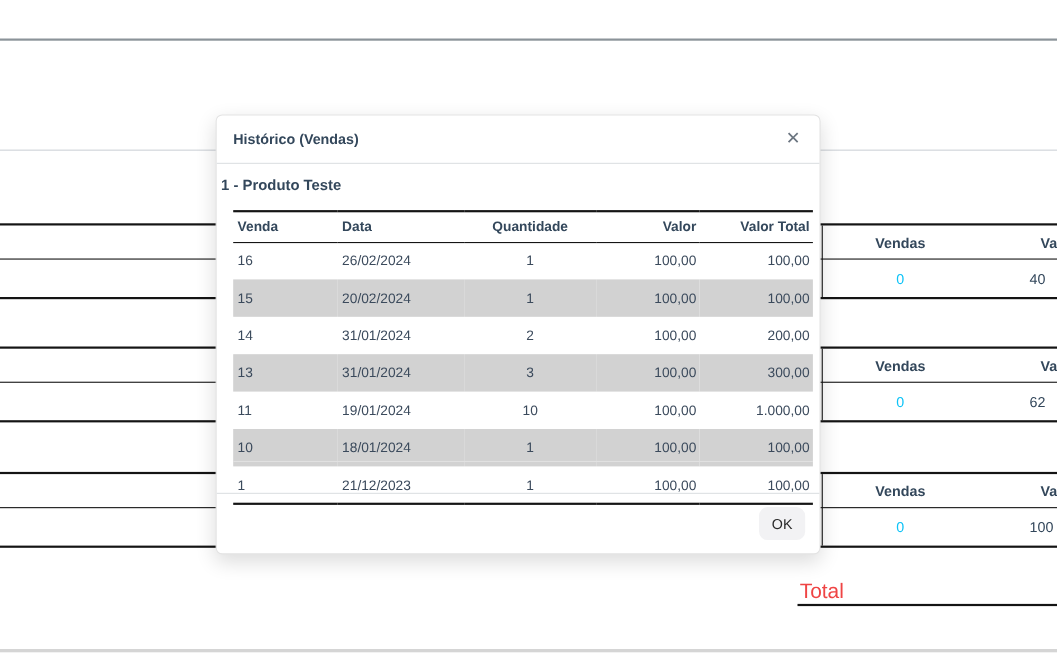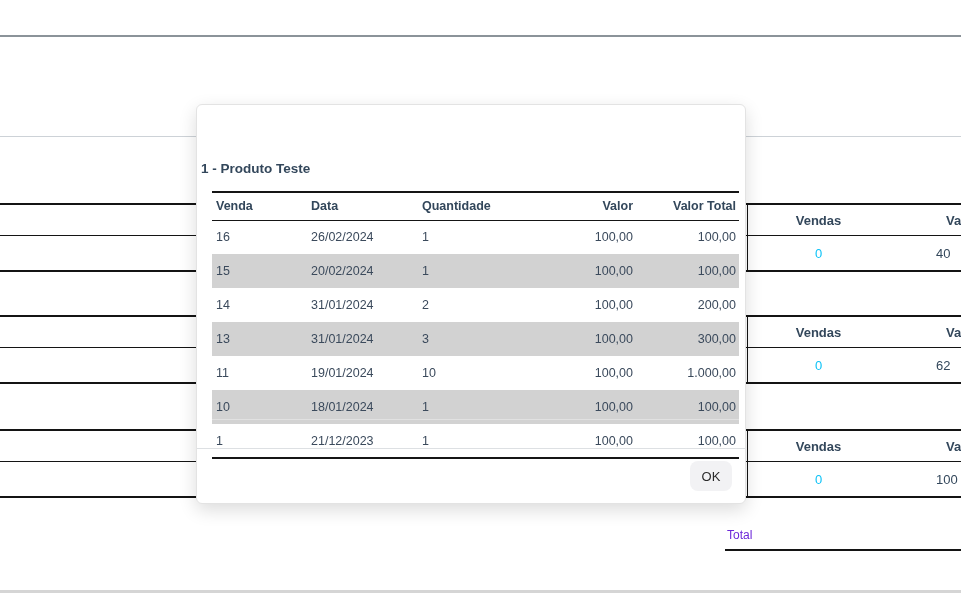--- a/index.html
+++ b/index.html
@@ -20,21 +20,21 @@
     border-bottom:1px solid #141414; }
   .bg-section .val-row { position:absolute; left:0; right:0; top:32px; height:33px; }
   .bg-section .vendas-cell { position:absolute; left:748px; width:141px; text-align:center; }
   .bg-section .valor-cell  { position:absolute; left:946px; white-space:nowrap; }
   .bg-section .hdr-row .vendas-cell, .bg-section .hdr-row .valor-cell
     { font-weight:bold; font-size:13px; line-height:31px; color:#33475b; }
   .bg-section .val-row .vendas-cell { font-size:13px; line-height:33px; }
   .bg-section .val-row .valor-cell  { left:936px; font-weight:normal; font-size:13px; line-height:33px; color:#33475b; }
   .link-val { color:#0fc3f7; cursor:pointer; }
 
-  .total-label { position:absolute; left:727px; top:528px; font-size:12px; color:#6d28d9; }
+  .total-label { position:absolute; left:727px; top:528px; font-size:19px; color:#ef4444; }
   .total-line  { position:absolute; left:725px; right:0; top:549px; height:2px; background:#141414; }
 
   
   .modal { position:absolute; left:196px; top:104px; width:550px; height:400px;
     background:#fff; border:1px solid #e3e3e3; border-radius:6px;
     box-shadow:0 6px 18px rgba(0,0,0,.14); z-index:10; }
   .modal-header { position:absolute; left:0; right:0; top:0; height:44px;
     border-bottom:1px solid #dde0e3; }
   .modal-title { position:absolute; left:15px; top:0; line-height:44px;
     font-weight:bold; font-size:13px; color:#33475b; }
@@ -47,21 +47,21 @@
   table.hist { position:absolute; left:15px; top:86px; width:527px;
     border-collapse:collapse; table-layout:fixed;
     border-top:2px solid #151515; border-bottom:2px solid #151515; }
   table.hist thead tr { height:28px;margin-left:28px; }
   table.hist thead th { border-bottom:1px solid #151515; font-weight:bold;
     font-size:12.5px; color:#33475b; }
   table.hist tbody tr { height:34px;margin-top:48px; }
   table.hist tbody tr.striped { background:#d2d2d2;padding-left:21px; }
   table.hist td { font-size:12.5px; color:#3b4a5c; }
   .al { text-align:left;  padding-left:4px; }
-  .ac { text-align:left; }
+  .ac { text-align:center; }
   .ar { text-align:right; padding-right:3px; }
 
   .post-table-line { position:absolute; left:15px; top:314px; width:527px; height:1px; background:#e1e1e1; }
   .modal-footer-line { position:absolute; left:0; right:0; top:343px; height:1px; background:#dde0e3; }
   .ok-button { position:absolute; right:13px; top:356px; width:42px; height:30px;
     background:#f2f2f4; border:none; border-radius:8px; cursor:pointer;
     font-size:13px; color:#2b2b2b; font-family:"Liberation Sans", sans-serif; }
 </style>
 </head>
 <body>
@@ -105,20 +105,24 @@
       <div class="vendas-cell link-val">0</div>
       <div class="valor-cell">100</div>
     </div>
   </div>
 
   <div class="total-label">Total</div>
   <div class="total-line"></div>
   <div class="hline bottom-bar"></div>
 
   <div class="modal">
+    <div class="modal-header">
+      <div class="modal-title">Histórico (Vendas)</div>
+      <button class="modal-close">✕</button>
+    </div>
 
     <div class="modal-subtitle">1 - Produto Teste</div>
 
     <table class="hist">
       <colgroup>
         <col style="width:95px">
           <col style="width:115px">
           <col style="width:120px">
         <col style="width:94px">
           <col style="width:103px">

